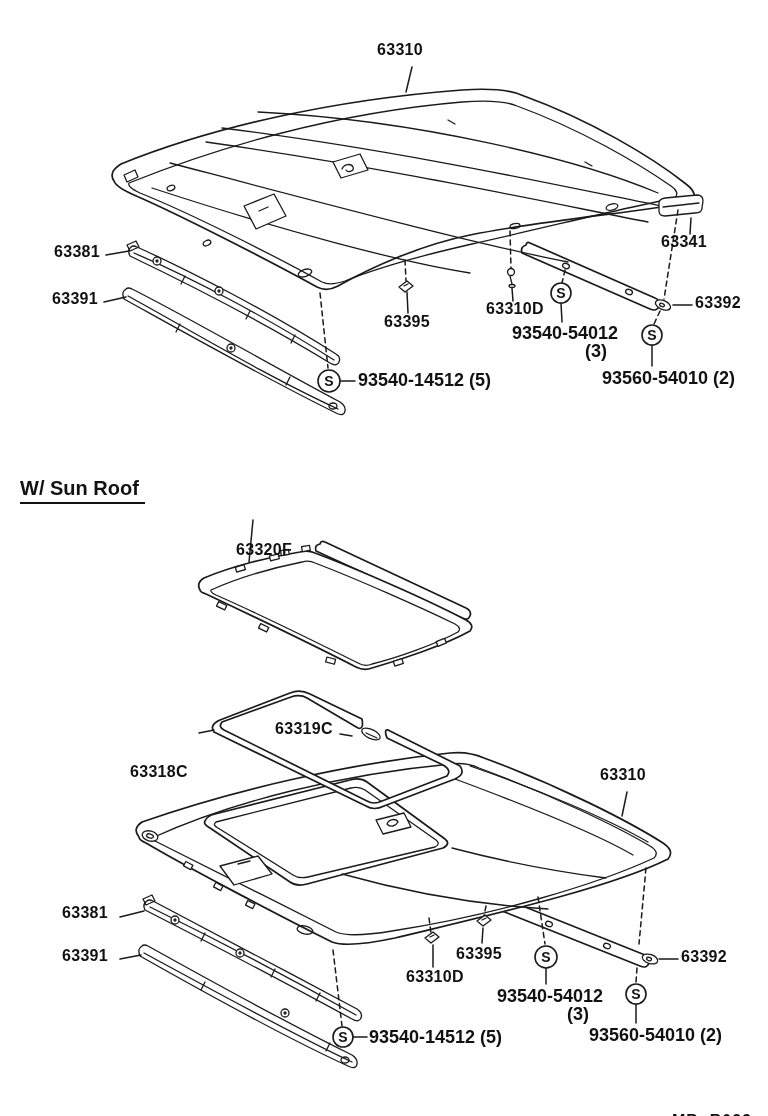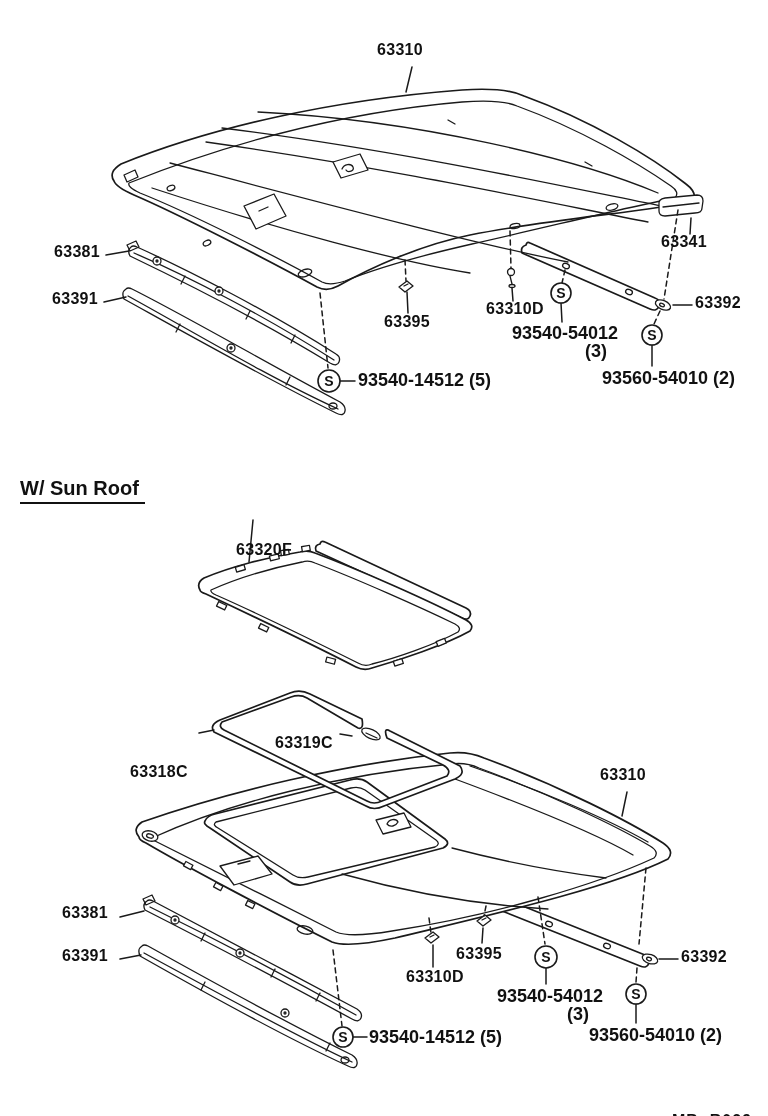--- a/index.html
+++ b/index.html
@@ -272,21 +272,21 @@
   <div class="lbl lbl-sm" style="left:512px;top:324px;">93540-54012</div>
   <div class="lbl lbl-sm" style="left:585px;top:342px;">(3)</div>
   <div class="lbl" style="left:661px;top:234px;">63341</div>
   <div class="lbl" style="left:695px;top:295px;">63392</div>
   <div class="lbl lbl-sm" style="left:602px;top:369px;">93560-54010 (2)</div>
   <div class="lbl lbl-sm" style="left:358px;top:371px;">93540-14512 (5)</div>
 
   <div class="heading" style="left:20px;top:466px;margin-top:12px;">W/ Sun Roof</div>
   <div class="lbl" style="left:236px;top:494px;margin-top:48px;">63320F</div>
   <div class="lbl" style="left:130px;top:764px;">63318C</div>
-  <div class="lbl" style="left:275px;top:721px;margin-top:14px;">63319C</div>
+  <div class="lbl" style="left:275px;top:721px;">63319C</div>
   <div class="lbl" style="left:600px;top:767px;">63310</div>
   <div class="lbl" style="left:62px;top:905px;">63381</div>
   <div class="lbl" style="left:62px;top:948px;">63391</div>
   <div class="lbl" style="left:456px;top:946px;">63395</div>
   <div class="lbl" style="left:406px;top:969px;">63310D</div>
   <div class="lbl lbl-sm" style="left:497px;top:987px;">93540-54012</div>
   <div class="lbl lbl-sm" style="left:567px;top:1005px;">(3)</div>
   <div class="lbl" style="left:681px;top:949px;">63392</div>
   <div class="lbl lbl-sm" style="left:589px;top:1026px;">93560-54010 (2)</div>
   <div class="lbl lbl-sm" style="left:369px;top:1028px;">93540-14512 (5)</div>

